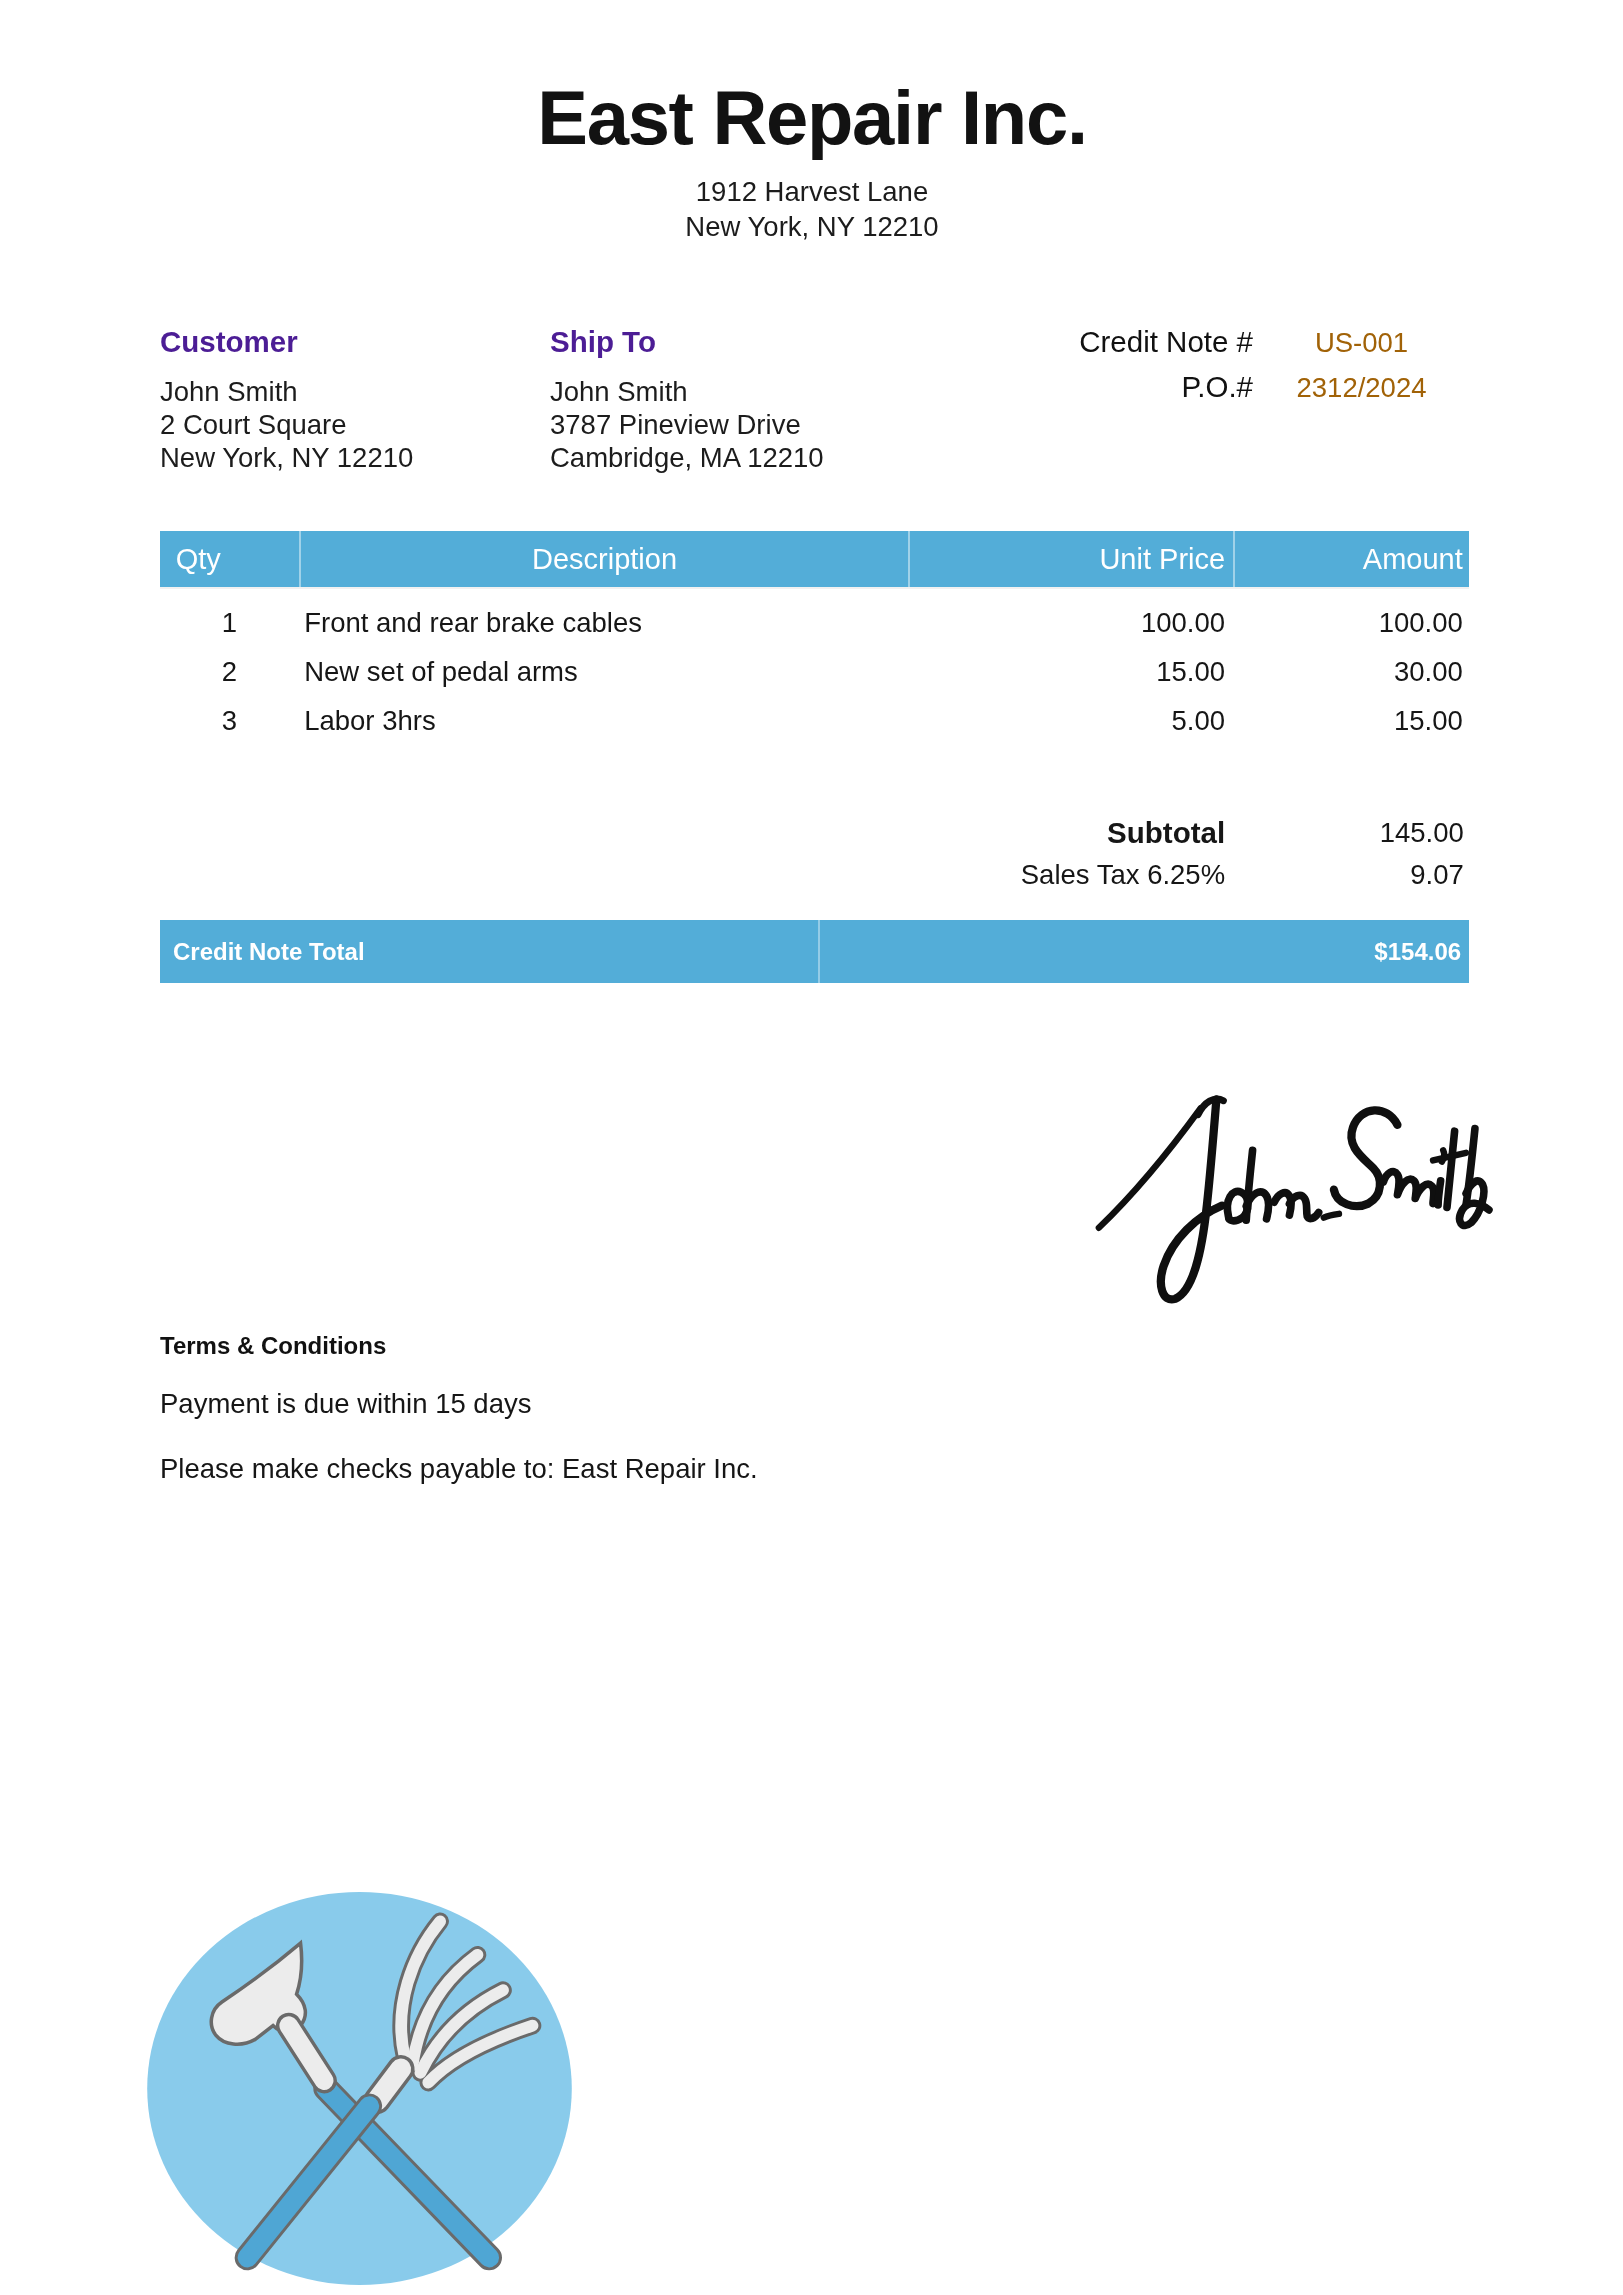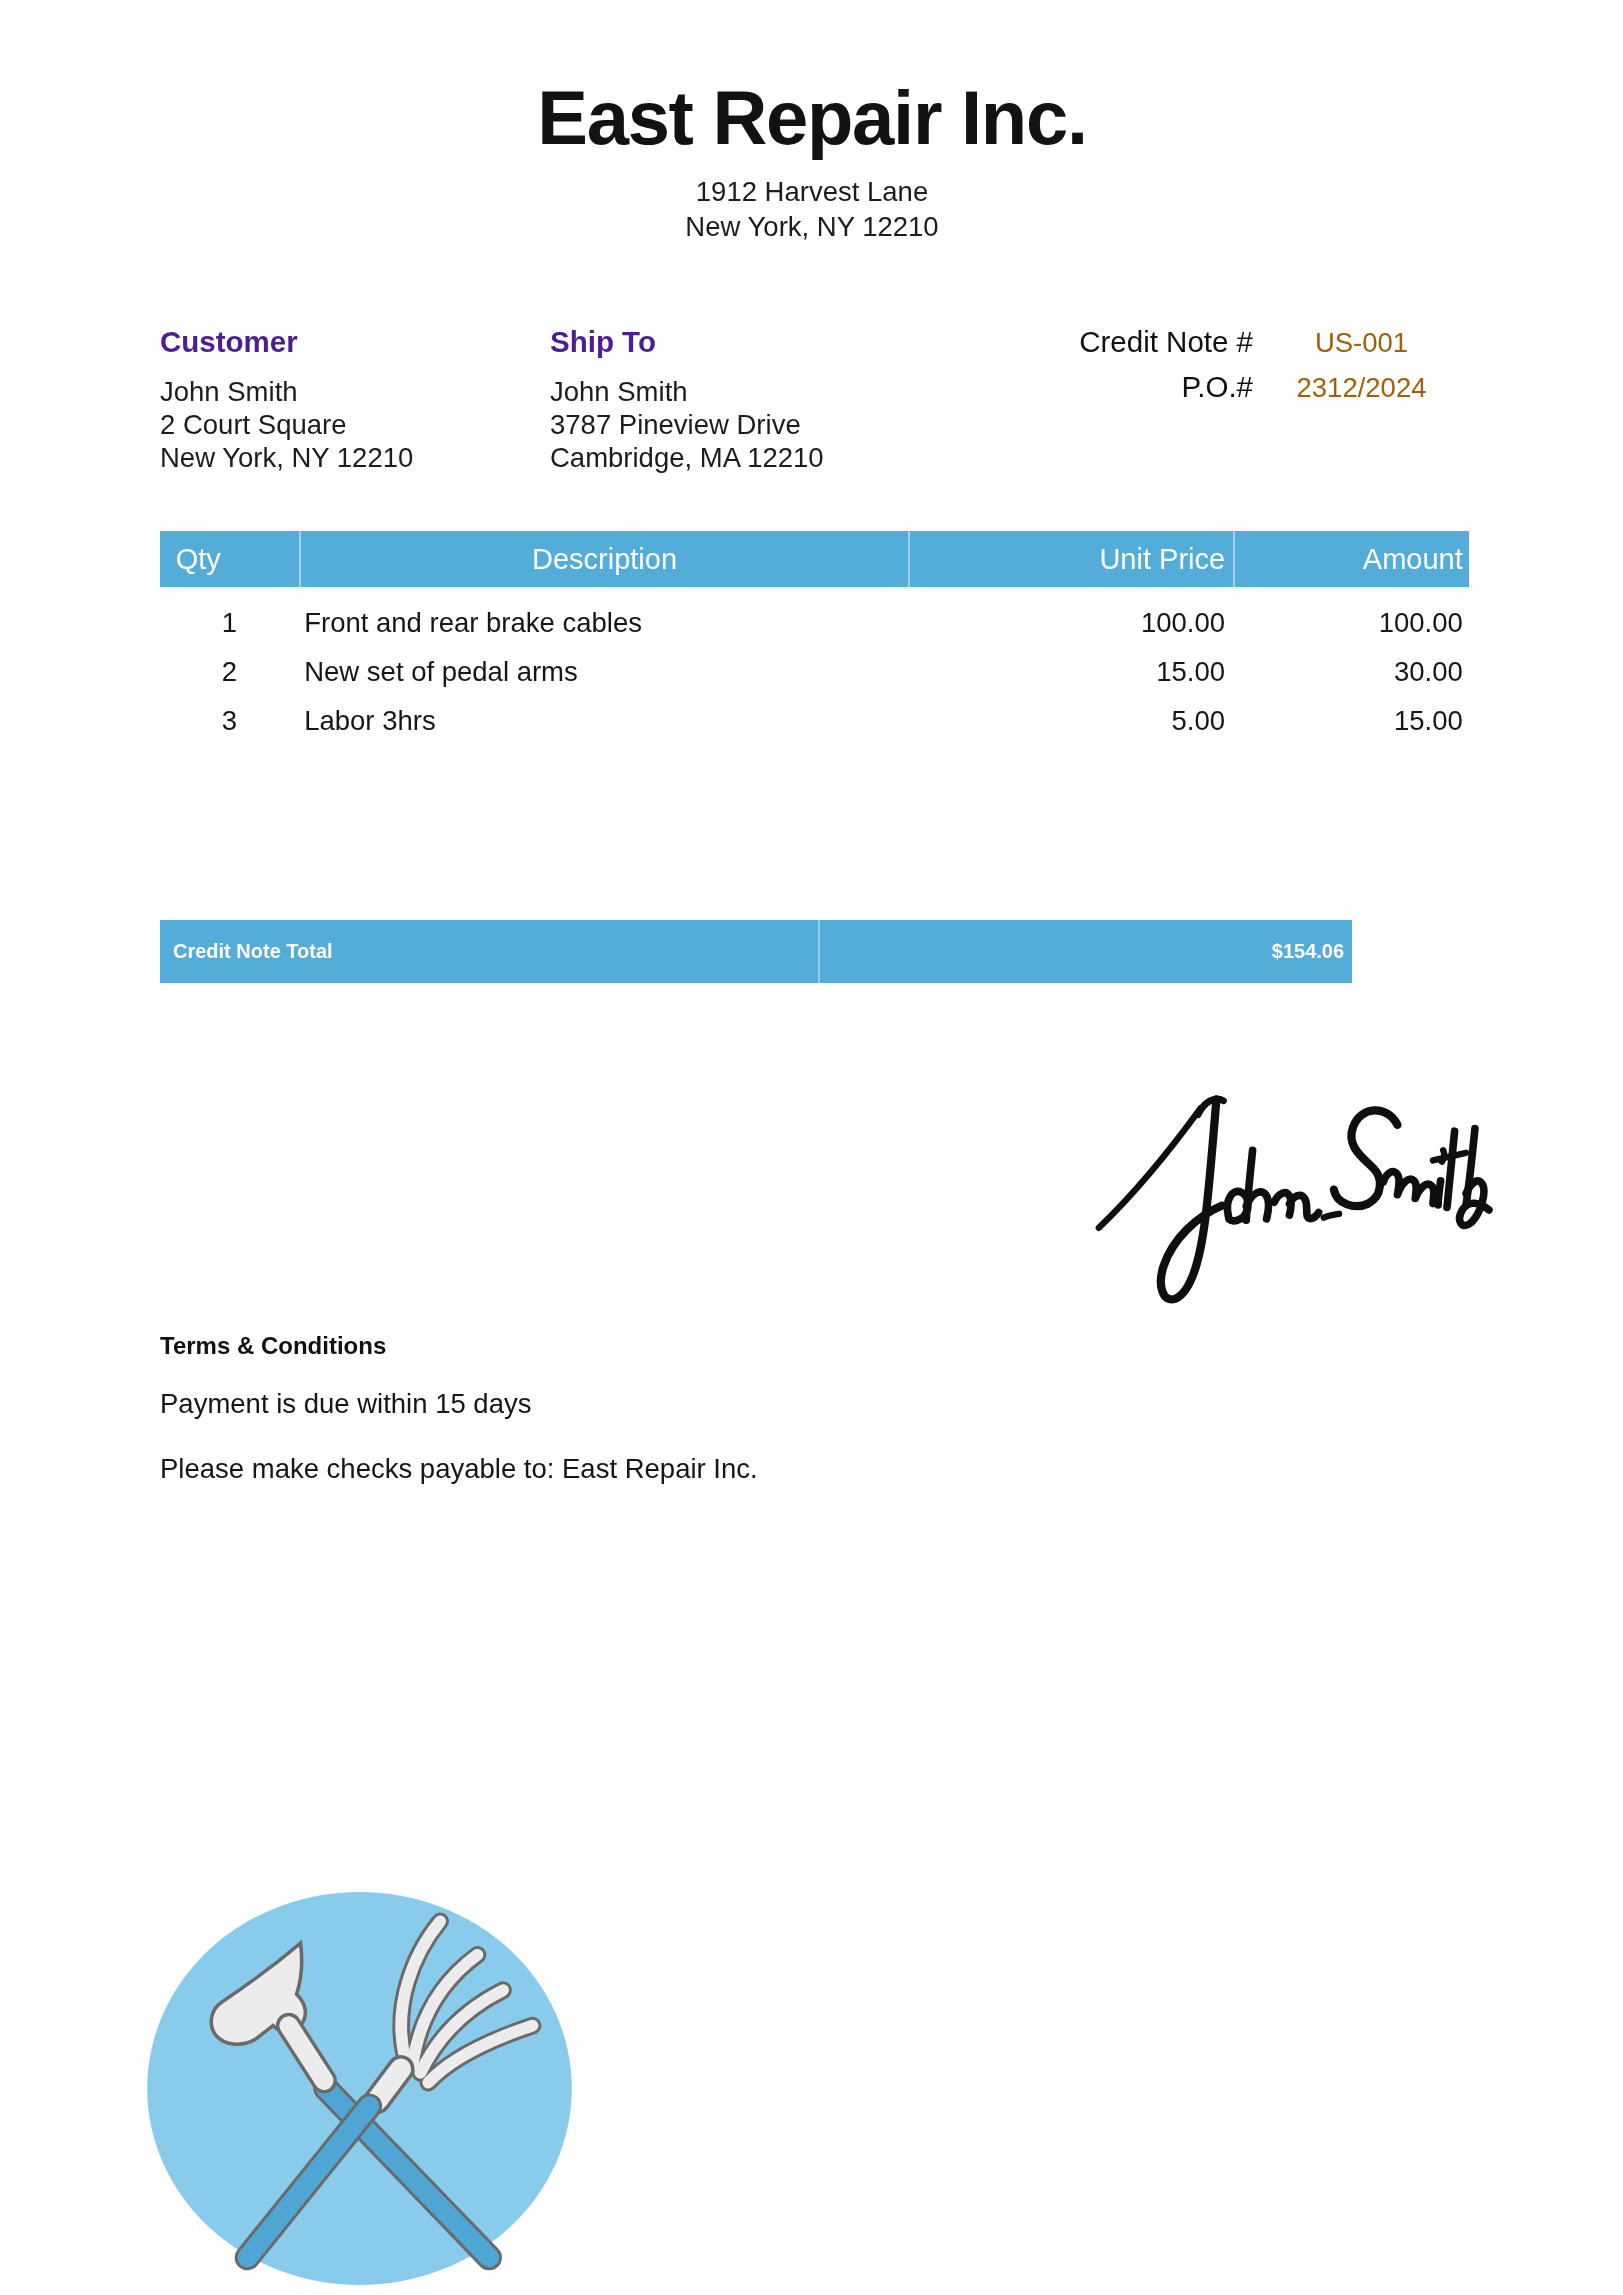--- a/index.html
+++ b/index.html
@@ -49,21 +49,21 @@
 
   
   .totals{position:absolute;left:160px;top:812px;width:1309px;}
   .totals-row{display:flex;height:42px;align-items:center;}
   .totals-label{width:1073px;text-align:right;padding-right:7.9px;}
   .totals-value{width:236px;text-align:right;padding-right:5.2px;font-size:27.5px;}
   .subtotal-label{font-size:29.5px;font-weight:bold;}
   .tax-label{font-size:27.5px;}
 
   
-  .total-bar{position:absolute;left:160px;top:920px;width:1192px;height:63px;background:var(--accent);display:flex;color:#fff;font-weight:bold;font-size:20px;}
+  .total-bar{position:absolute;left:160px;top:920px;width:1309px;height:63px;background:var(--accent);display:flex;color:#fff;font-weight:bold;font-size:24px;}
   .total-bar-left{width:660px;display:flex;align-items:center;padding-left:13px;border-right:2px solid rgba(255,255,255,.38);}
   .total-bar-right{flex:1;display:flex;align-items:center;justify-content:flex-end;padding-right:7.9px;}
 
   
   .signature{position:absolute;left:1062px;top:1075px;width:432px;height:242px;}
   .signature svg{width:100%;height:100%;}
   .sig-stroke{fill:none;stroke:#0f0f0f;stroke-linecap:round;stroke-linejoin:round;}
 
   
   .terms{position:absolute;left:160px;top:1332px;width:1047px;}
@@ -135,20 +135,30 @@
       </div>
       <div class="tr">
         <div class="td col-qty">3</div>
         <div class="td col-desc">Labor 3hrs</div>
         <div class="td col-unit">5.00</div>
         <div class="td col-amt">15.00</div>
       </div>
     </div>
   </div>
 
+  <div class="totals">
+    <div class="totals-row">
+      <div class="totals-label subtotal-label">Subtotal</div>
+      <div class="totals-value">145.00</div>
+    </div>
+    <div class="totals-row">
+      <div class="totals-label tax-label">Sales Tax 6.25%</div>
+      <div class="totals-value">9.07</div>
+    </div>
+  </div>
 
   <div class="total-bar">
     <div class="total-bar-left">Credit Note Total</div>
     <div class="total-bar-right">$154.06</div>
   </div>
 
   <div class="signature">
     <svg viewBox="0 0 680 380">
       <path class="sig-stroke" stroke-width="10" d="M 58,240 C 110,190 170,118 218,52"></path>
       <path class="sig-stroke" stroke-width="13" d="M 243,38 C 238,100 234,150 228,205 C 220,280 206,340 178,352 C 158,358 150,330 160,300 C 174,258 212,222 252,205"></path>

